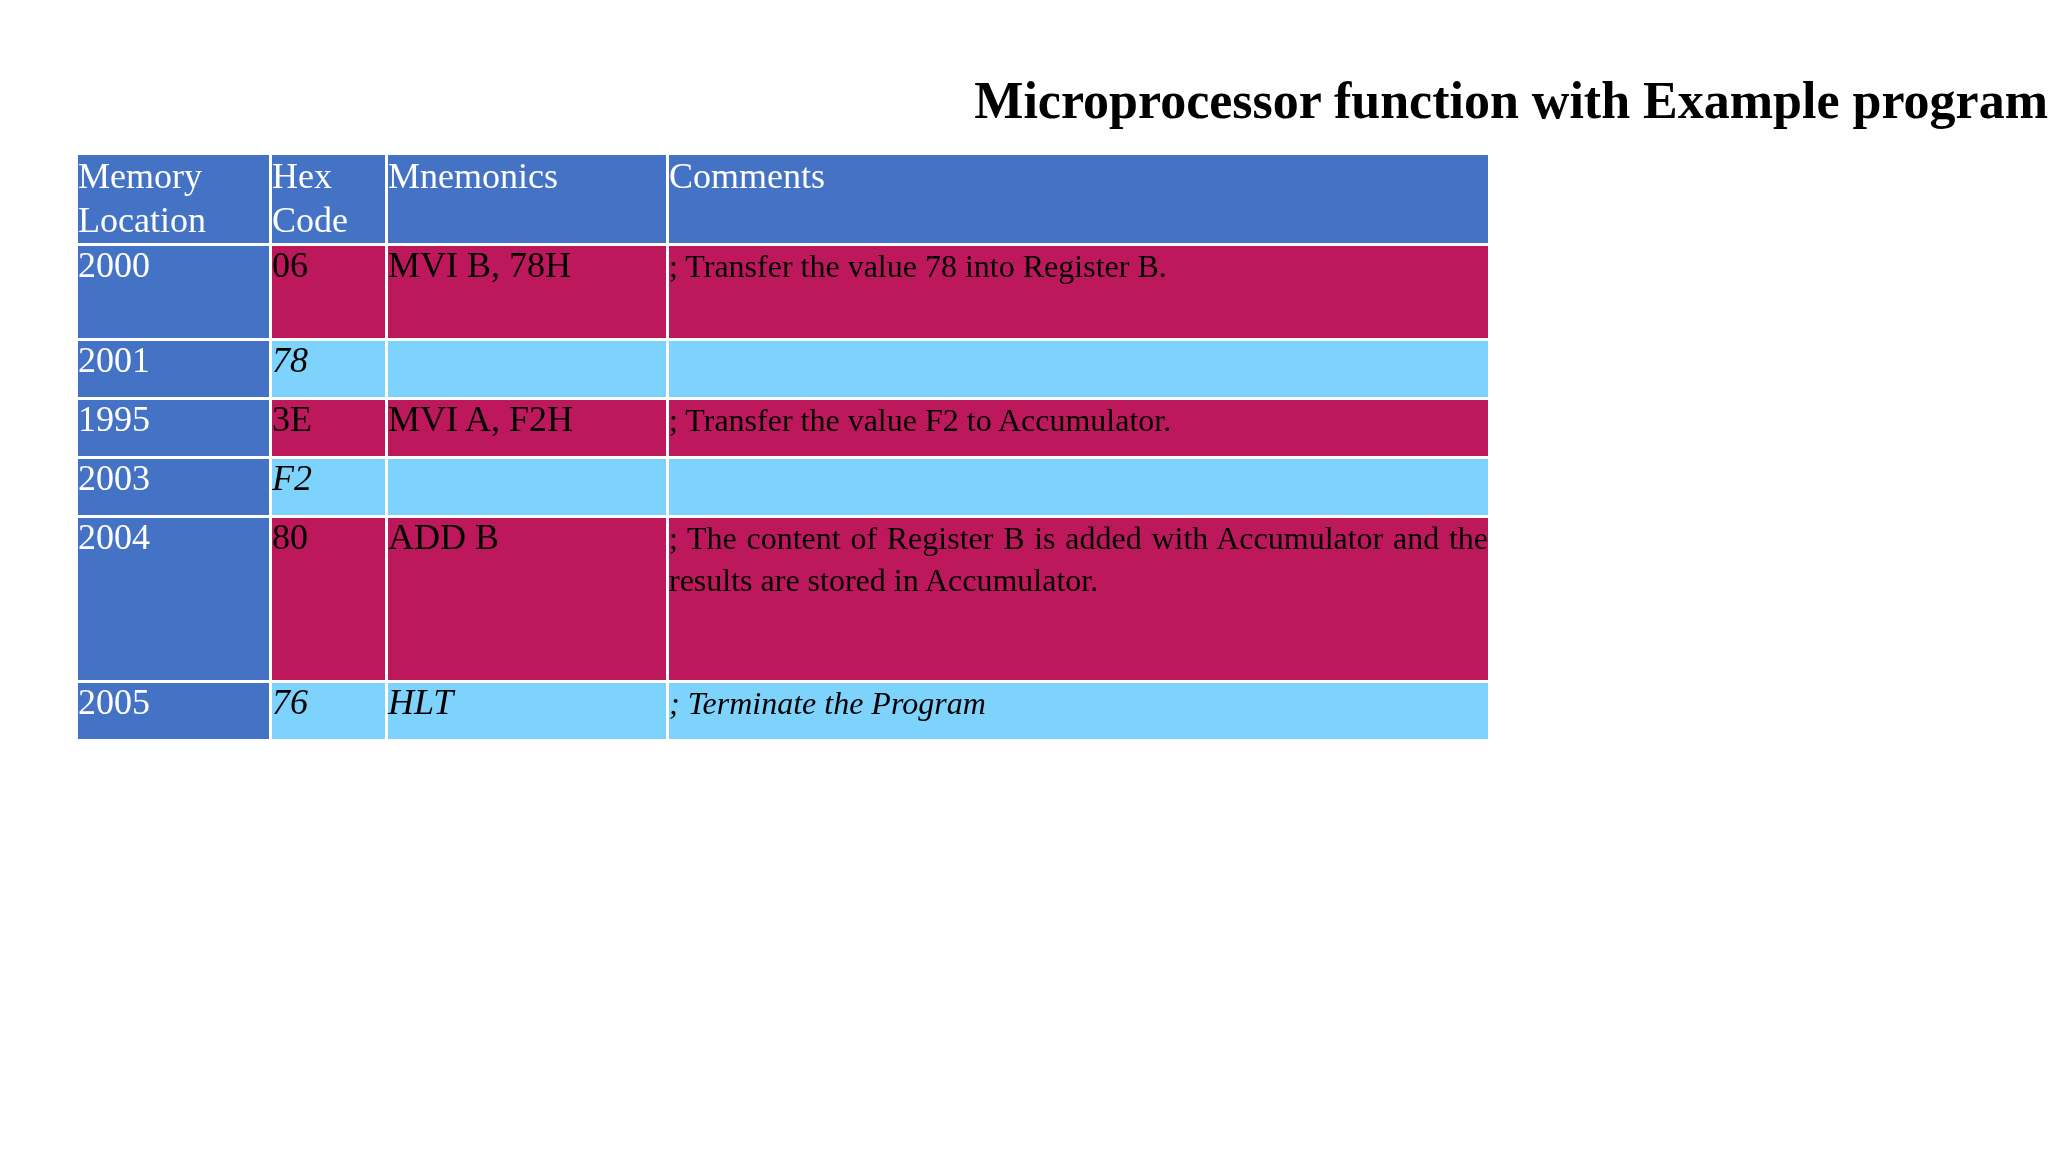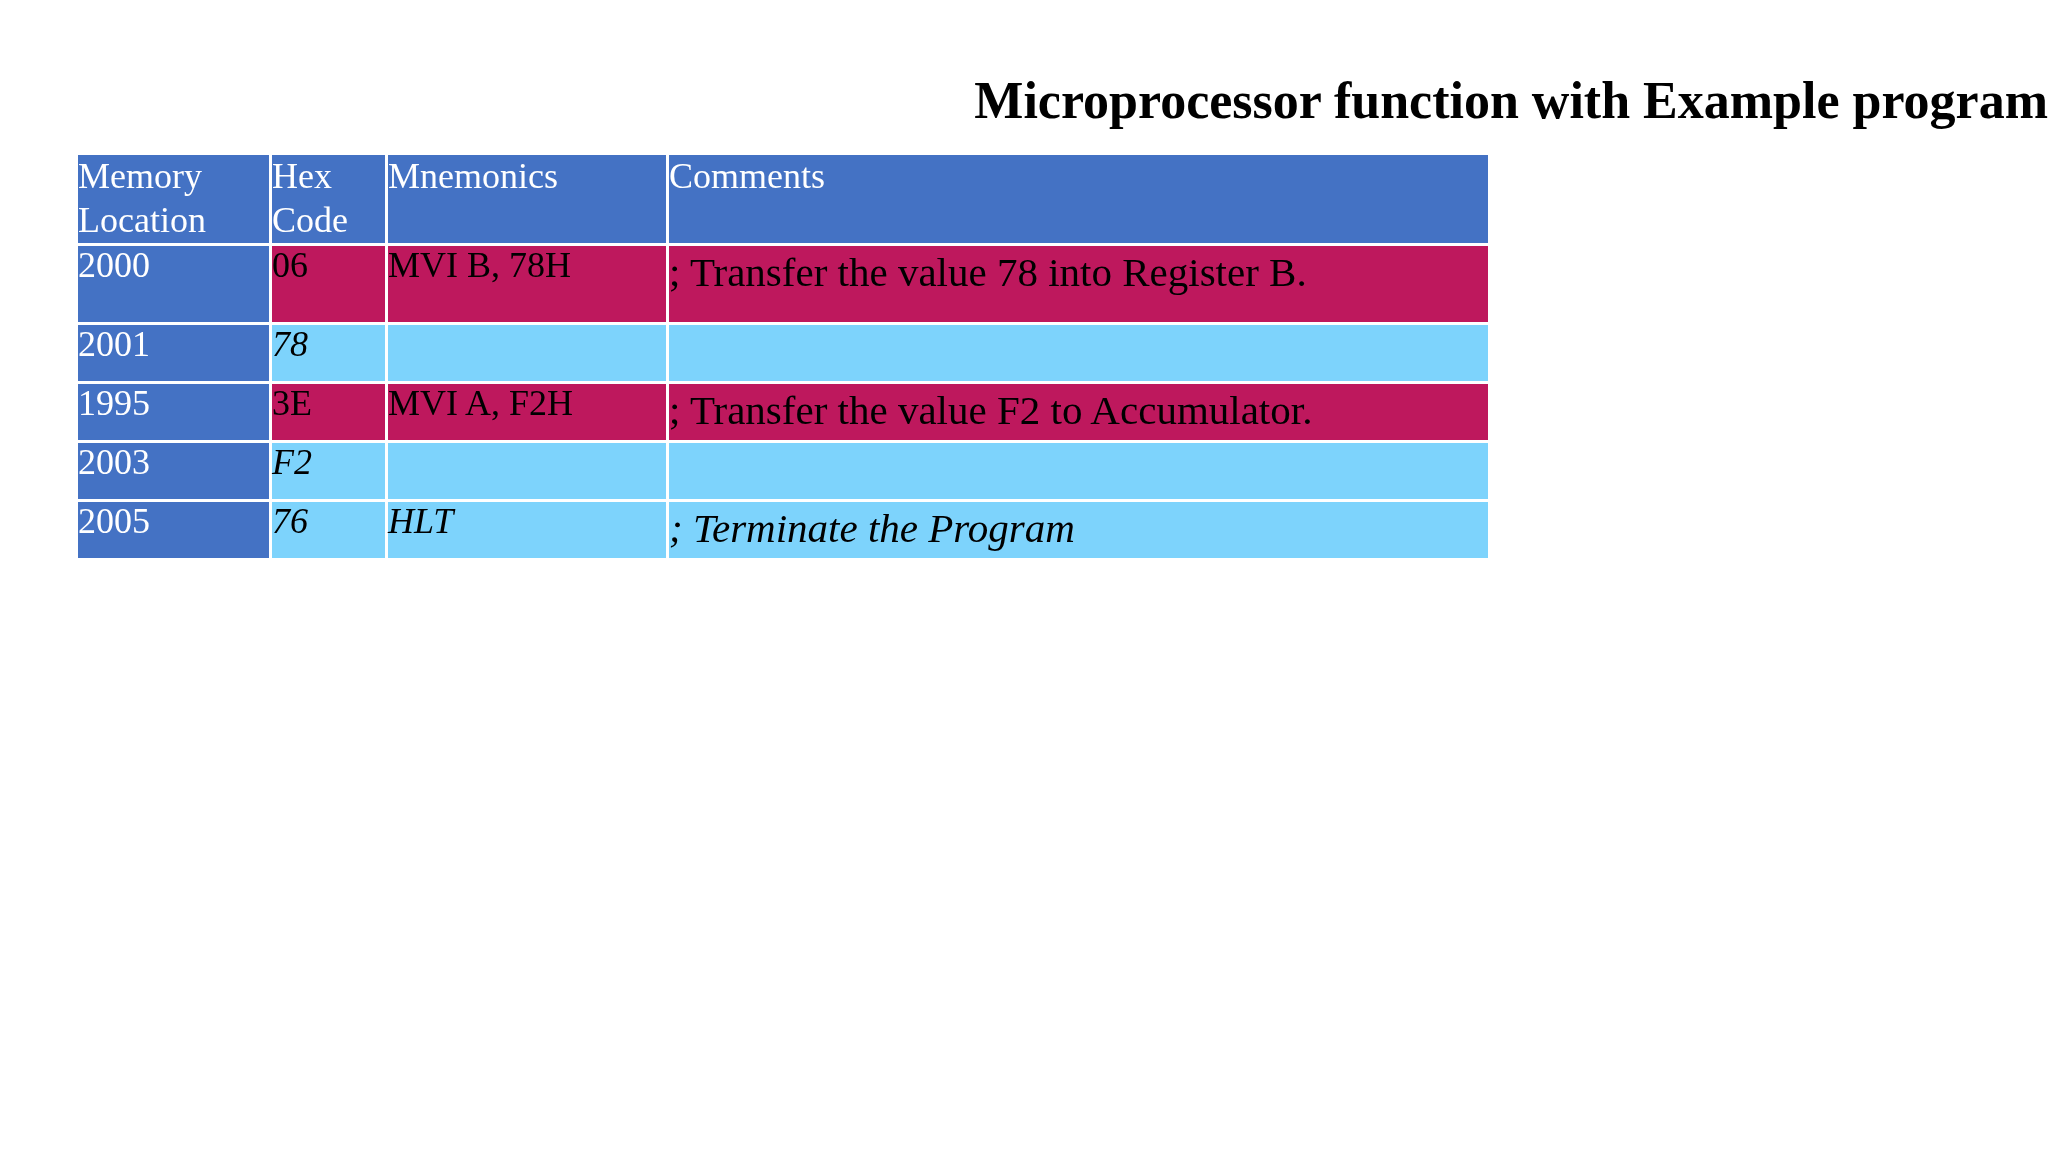--- a/index.html
+++ b/index.html
@@ -76,33 +76,33 @@
   }
   td.datacell {
     color: #000000;
     font-size: 36px;
     line-height: 1.1;
     padding: 6px 10px 8px 10px;
     box-sizing: border-box;
   }
   td.commcell {
     color: #000000;
-    font-size: 41px;
+    font-size: 32px;
     line-height: 1.30;
     padding: 6px 14px 8px 12px;
     box-sizing: border-box;
     text-align: justify;
     text-justify: inter-word;
   }
   tr.shade-dark td.datacell,
   tr.shade-dark td.commcell { background: #be185d; }
   tr.shade-light td.datacell,
   tr.shade-light td.commcell { background: #7dd3fc; font-style: italic; }
 
-  tr.r-tall td { height: 76px; }
+  tr.r-tall td { height: 92px; }
   tr.r-short td { height: 56px; }
   tr.r-big td { height: 162px; }
   .just-last { display: inline-block; width: 100%; }
 </style>
 </head>
 <body>
 
 <div class="slide">
 
   <div class="title">Microprocessor function with Example program</div>
@@ -156,20 +156,26 @@
           <td class="commcell">; Transfer the value F2 to Accumulator.</td>
         </tr>
 
         <tr class="shade-light r-short">
           <td class="memcell">2003</td>
           <td class="datacell">F2</td>
           <td class="datacell"></td>
           <td class="commcell"></td>
         </tr>
 
+        <tr class="shade-dark r-big">
+          <td class="memcell">2004</td>
+          <td class="datacell">80</td>
+          <td class="datacell">ADD B</td>
+          <td class="commcell"><span class="just-last">; The content of Register B is added with Accumulator and the results are stored in Accumulator.</span></td>
+        </tr>
 
         <tr class="shade-light r-short">
           <td class="memcell">2005</td>
           <td class="datacell">76</td>
           <td class="datacell">HLT</td>
           <td class="commcell">; Terminate the Program</td>
         </tr>
 
       </tbody>
     </table>

